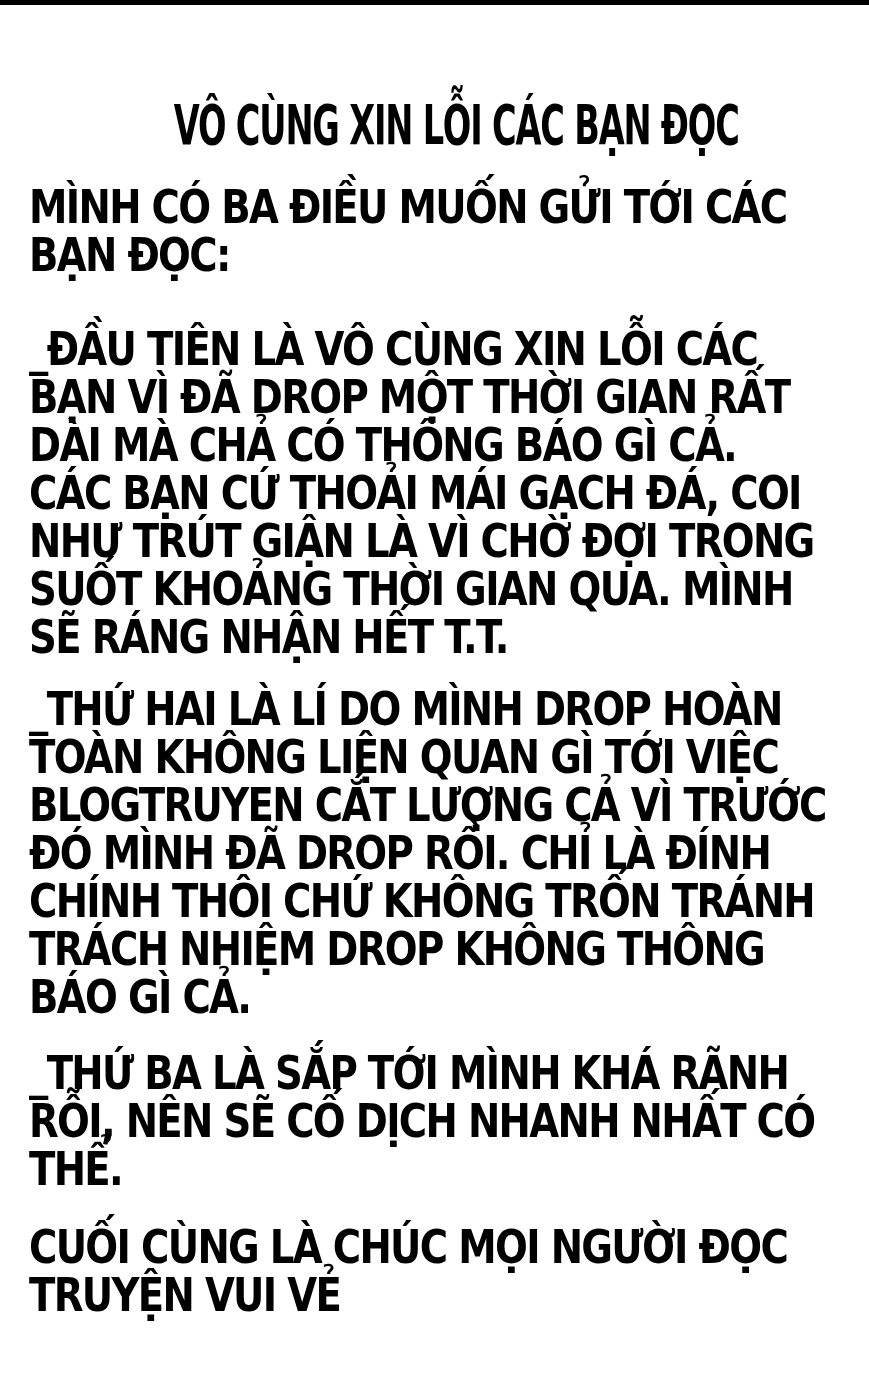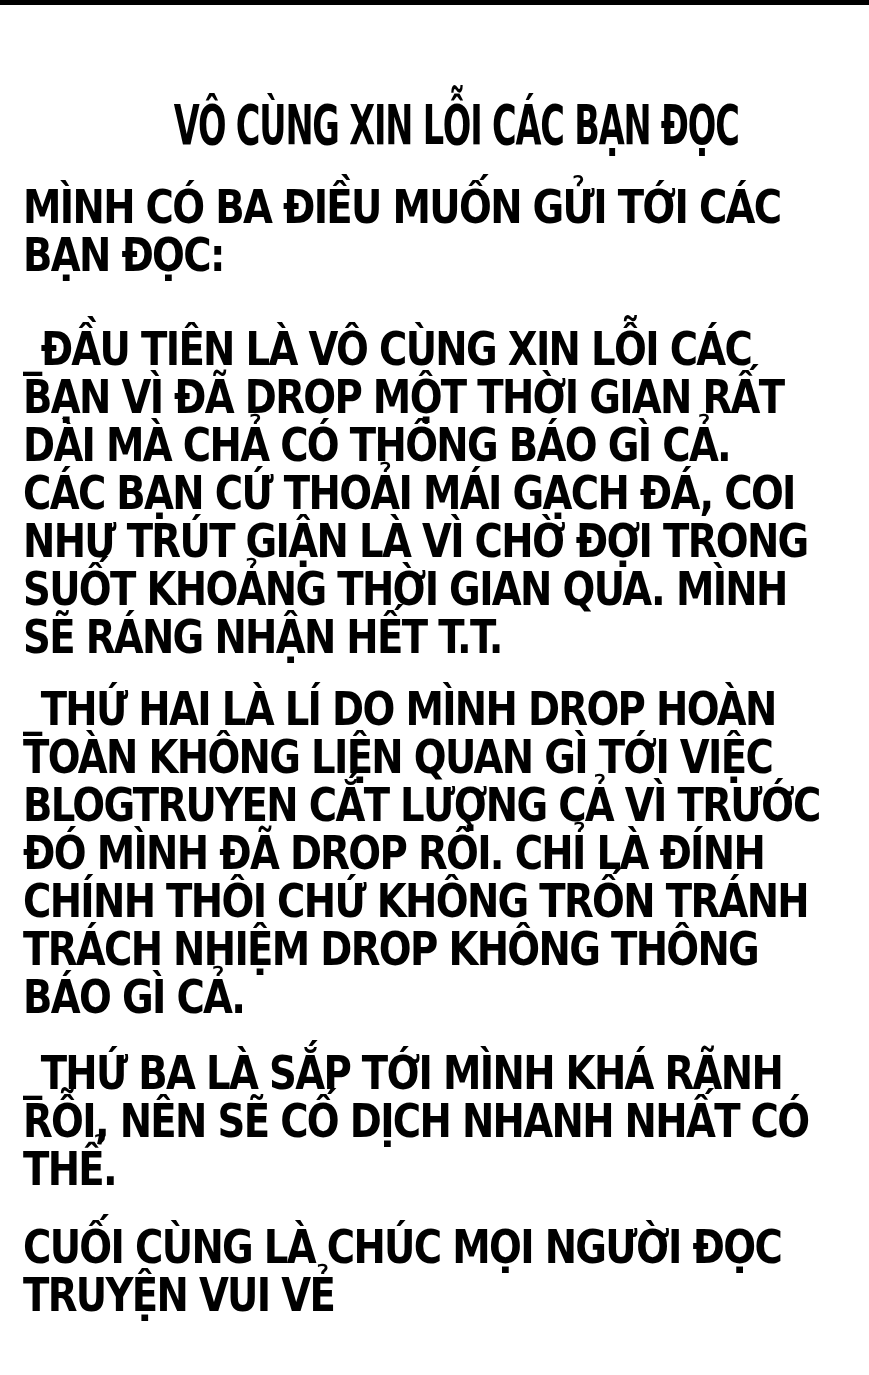--- a/index.html
+++ b/index.html
@@ -26,21 +26,21 @@
     text-align: center;
     font-size: 56px;
     font-weight: bold;
     line-height: 50px;
     letter-spacing: -2px;
     white-space: nowrap;
     transform: scaleX(0.6);
     transform-origin: center top;
   }
   .content {
-    padding: 33px 25px 0 23px;
+    padding: 33px 25px 0 29px;
   }
   .para {
     margin: 0;
     font-size: 46px;
     font-weight: bold;
     line-height: 48px;
     letter-spacing: -2px;
     white-space: pre;
     transform: scaleX(0.84);
     transform-origin: left top;

